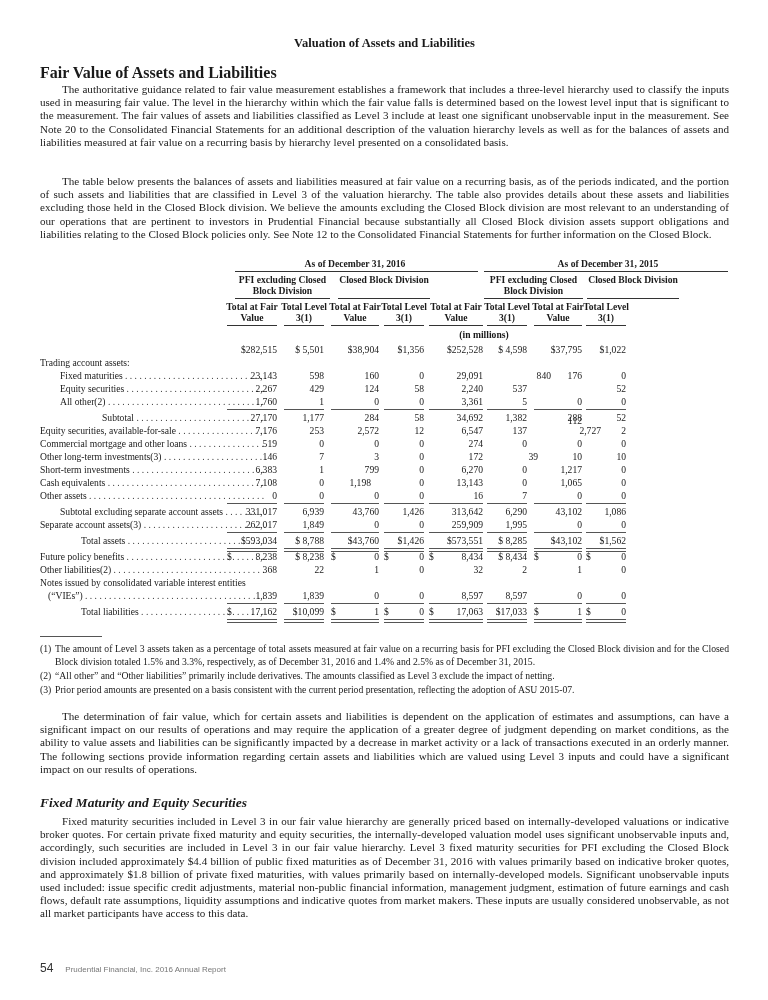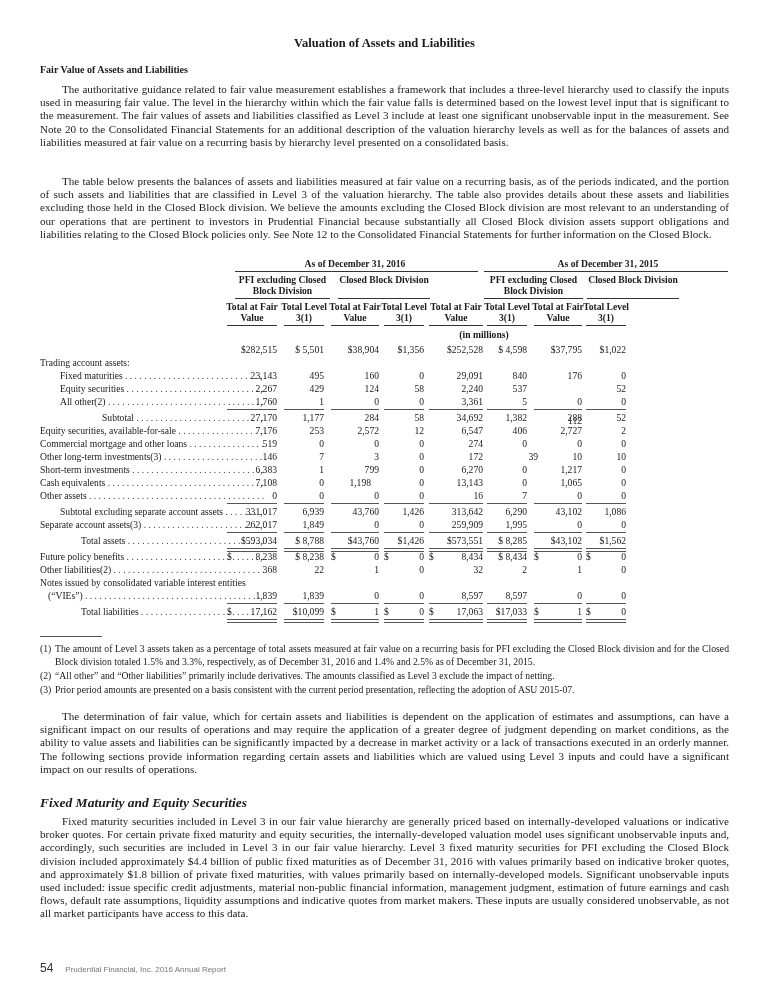--- a/index.html
+++ b/index.html
@@ -6,21 +6,21 @@
   body {
     width: 768px; height: 1000px; position: relative; overflow: hidden;
     font-family: "Liberation Serif", "DejaVu Serif", serif;
     color: #1a1a1a;
   }
   .page { position: absolute; left: 40px; top: 0; width: 689px; }
   .title {
     position: absolute; top: 36px; left: 0; width: 689px; text-align: center;
     font-weight: bold; font-size: 12.5px;
   }
-  .h2 { position: absolute; left: 0; font-weight: bold; font-size: 10px; }
+  .h2 { position: absolute; left: 0; font-weight: bold; font-size: 16px; }
   .h2i { position: absolute; left: 0; font-weight: bold; font-style: italic; font-size: 13.5px; }
   .para {
     position: absolute; left: 0; width: 689px; font-size: 11.1px; line-height: 13.2px;
     text-align: justify; text-indent: 22px; margin: 0;
   }
 
   
   .tbl { position: absolute; left: 0; top: 258px; width: 689px; font-size: 9.6px; }
   .hdr { position: absolute; font-weight: bold; text-align: center; line-height: 11px; }
   .rule { position: absolute; height: 0; border-top: 1.4px solid #333; }
@@ -91,25 +91,25 @@
         <span class="cell" style="left: 447px; width: 40px;"><span>$ 4,598</span></span>
         <span class="cell" style="left: 494px; width: 48px;"><span>$37,795</span></span>
         <span class="cell" style="left: 546px; width: 40px;"><span>$1,022</span></span>
       </div>
       <div class="row" style="top: 98px;">
         <span class="lbl" style="left: 0px; width: 240px;"><span>Trading account assets:</span></span>
       </div>
       <div class="row" style="top: 111px;">
         <span class="lbl" style="left: 20px; width: 207px;"><span>Fixed maturities</span><span class="dots">  . . . . . . . . . . . . . . . . . . . . . . . . . . . . . . . . . . . . . . . . . . . . . . . . . . . . . . . . . . . .</span></span>
         <span class="cell" style="left: 187px; width: 50px;"><span>23,143</span></span>
-        <span class="cell" style="left: 244px; width: 40px;"><span>495</span></span>
+        <span class="cell" style="left: 244px; width: 40px;"><span>598</span></span>
         <span class="cell" style="left: 291px; width: 48px;"><span>160</span></span>
         <span class="cell" style="left: 344px; width: 40px;"><span>0</span></span>
         <span class="cell" style="left: 389px; width: 54px;"><span>29,091</span></span>
-        <span class="cell" style="left: 447px; width: 40px; text-align: right;"><span>840</span></span>
+        <span class="cell" style="left: 471px; width: 40px; text-align: right;"><span>840</span></span>
         <span class="cell" style="left: 494px; width: 48px;"><span>176</span></span>
         <span class="cell" style="left: 546px; width: 40px;"><span>0</span></span>
       </div>
       <div class="row" style="top: 124px;">
         <span class="lbl" style="left: 20px; width: 207px;"><span>Equity securities</span><span class="dots">  . . . . . . . . . . . . . . . . . . . . . . . . . . . . . . . . . . . . . . . . . . . . . . . . . . . . . . . . . . . .</span></span>
         <span class="cell" style="left: 187px; width: 50px;"><span>2,267</span></span>
         <span class="cell" style="left: 244px; width: 40px;"><span>429</span></span>
         <span class="cell" style="left: 291px; width: 48px;"><span>124</span></span>
         <span class="cell" style="left: 344px; width: 40px;"><span>58</span></span>
         <span class="cell" style="left: 389px; width: 54px;"><span>2,240</span></span>
@@ -147,22 +147,22 @@
         <span class="cell" style="left: 494px; width: 48px;"><span>288</span></span>
         <span class="cell" style="left: 546px; width: 40px;"><span>52</span></span>
       </div>
       <div class="row" style="top: 166px;">
         <span class="lbl" style="left: 0px; width: 227px;"><span>Equity securities, available-for-sale</span><span class="dots">  . . . . . . . . . . . . . . . . . . . . . . . . . . . . . . . . . . . . . . . . . . . . . . . . . . . . . . . . . . . .</span></span>
         <span class="cell" style="left: 187px; width: 50px;"><span>7,176</span></span>
         <span class="cell" style="left: 244px; width: 40px;"><span>253</span></span>
         <span class="cell" style="left: 291px; width: 48px;"><span>2,572</span></span>
         <span class="cell" style="left: 344px; width: 40px;"><span>12</span></span>
         <span class="cell" style="left: 389px; width: 54px;"><span>6,547</span></span>
-        <span class="cell" style="left: 447px; width: 40px;"><span>406</span></span>
-        <span class="cell" style="left: 494px; width: 48px;"><span>2,727</span></span>
+        <span class="cell" style="left: 447px; width: 40px;"><span>137</span></span>
+        <span class="cell" style="left: 513px; width: 48px;"><span>2,727</span></span>
         <span class="cell" style="left: 546px; width: 40px;"><span>2</span></span>
       </div>
       <div class="row" style="top: 179px;">
         <span class="lbl" style="left: 0px; width: 227px;"><span>Commercial mortgage and other loans</span><span class="dots">  . . . . . . . . . . . . . . . . . . . . . . . . . . . . . . . . . . . . . . . . . . . . . . . . . . . . . . . . . . . .</span></span>
         <span class="cell" style="left: 187px; width: 50px;"><span>519</span></span>
         <span class="cell" style="left: 244px; width: 40px;"><span>0</span></span>
         <span class="cell" style="left: 291px; width: 48px;"><span>0</span></span>
         <span class="cell" style="left: 344px; width: 40px;"><span>0</span></span>
         <span class="cell" style="left: 389px; width: 54px;"><span>274</span></span>
         <span class="cell" style="left: 447px; width: 40px;"><span>0</span></span>

